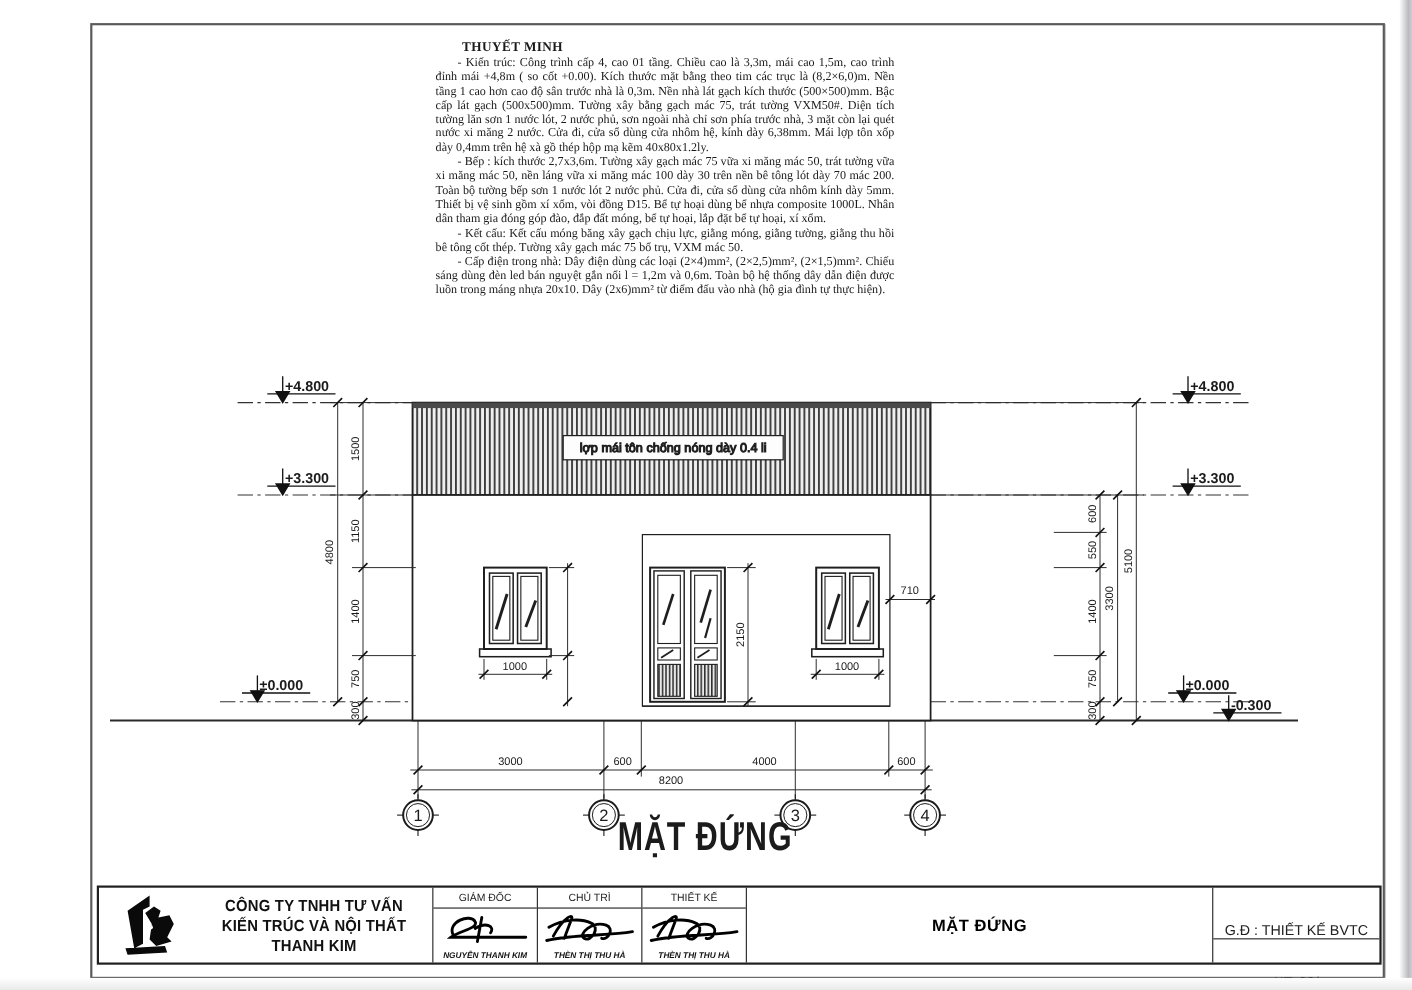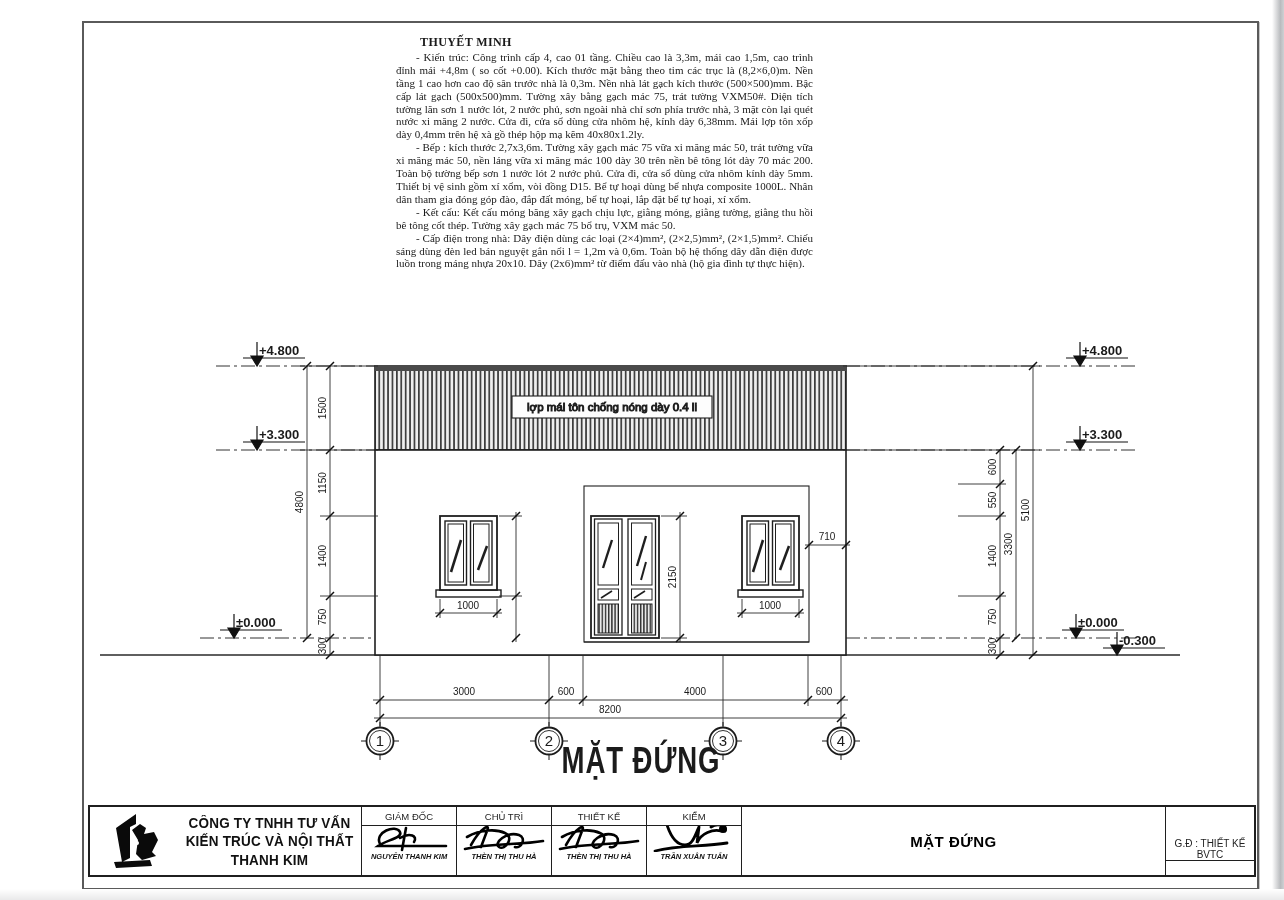--- a/index.html
+++ b/index.html
@@ -22,35 +22,35 @@
   
   .drawing{position:absolute;left:0;top:0;}
   svg text{font-family:"Liberation Sans",sans-serif;fill:#1b1b1b;}
   .dim{font-size:10px;}
   .lvl{font-size:13px;font-weight:bold;}
   .gridnum{font-size:15px;}
   
   .tblock{position:absolute;left:88px;top:805px;width:1168px;height:72px;
     border:2px solid #1f1f1f;display:flex;box-sizing:border-box;background:#fff;}
   .tb-cell{border-right:1.5px solid #1f1f1f;box-sizing:border-box;height:100%;}
-  .tb-logo{width:272px;display:flex;align-items:center;}
+  .tb-logo{width:304px;display:flex;align-items:center;}
   .tb-company{flex:1;text-align:center;font-weight:bold;font-size:13.5px;line-height:17px;
     transform:scaleY(1.08);letter-spacing:.2px;color:#111;}
   .tb-sig{width:95px;display:flex;flex-direction:column;}
   .tb-sig .role{font-size:9.5px;text-align:center;padding:4px 0 3px;border-bottom:1.2px solid #1f1f1f;color:#222;}
   .tb-sig .sig{flex:1;display:flex;align-items:center;justify-content:center;overflow:hidden;}
-  .tb-sig .name{font-size:7.5px;font-weight:bold;font-style:italic;text-align:center;padding-bottom:14px;color:#111;white-space:nowrap;}
+  .tb-sig .name{font-size:7.5px;font-weight:bold;font-style:italic;text-align:center;padding-bottom:2px;color:#111;white-space:nowrap;}
   .tb-project{width:424px;display:flex;flex-direction:column;}
   .tb-project .proj{flex:1.05;display:flex;align-items:center;justify-content:center;
     font-weight:bold;font-size:13.5px;border-bottom:1.5px solid #1f1f1f;text-align:center;
     transform-origin:center;letter-spacing:.1px;padding:0 4px;}
   .tb-project .sheet{flex:1;display:flex;align-items:center;justify-content:center;
     font-weight:bold;font-size:15px;letter-spacing:.5px;}
   .tb-right{flex:1;display:flex;flex-direction:column;border-right:none;}
-  .tb-right .r{display:flex;align-items:center;justify-content:center;font-size:10px;color:#222;
+  .tb-right .r{display:flex;align-items:center;justify-content:center;font-size:13px;color:#222;
     border-bottom:1.2px solid #1f1f1f;flex:1;text-align:center;margin-top:31px;}
   .tb-right .r:last-child{border-bottom:none;flex-direction:row;line-height:11px;}
 </style>
 </head>
 <body>
 
 <div class="sheet-frame"></div>
 
 <div class="notes">
   <h3>THUYẾT MINH</h3>
@@ -347,30 +347,20 @@
   <div class="tb-cell tb-sig">
     <div class="role">THIẾT KẾ</div>
     <div class="sig">
         <svg width="86" height="36" viewBox="0 0 86 36">
       <path d="M10,24 C20,6 30,2 26,10 L20,26 M6,16 C20,8 36,8 44,12 C54,16 44,30 38,26 C32,22 46,10 58,14 C66,17 60,28 54,26 M4,28 C30,22 60,24 82,20" stroke="#000" stroke-width="2.6" fill="none" stroke-linecap="round"></path>
     </svg>
       </div>
     <div class="name">THÈN THỊ THU HÀ</div>
   </div>
 
-  <div class="tb-cell tb-sig">
-    <div class="role">KIỂM</div>
-    <div class="sig">
-        <svg width="86" height="36" viewBox="0 0 86 36">
-      <path d="M16,4 C20,16 26,24 34,24 C42,24 44,14 48,6 M48,6 L46,22 C50,12 62,8 70,10 M60,6 C66,2 76,4 74,10 M4,30 C28,24 52,26 76,22" stroke="#000" stroke-width="2.8" fill="none" stroke-linecap="round"></path>
-      <circle cx="72" cy="8" r="4" fill="#000"></circle>
-    </svg>
-      </div>
-    <div class="name">TRẦN XUÂN TUẤN</div>
-  </div>
 
   <div class="tb-cell tb-project">
     <div class="sheet">MẶT ĐỨNG</div>
   </div>
 
   <div class="tb-cell tb-right">
     <div class="r">G.Đ : THIẾT KẾ BVTC</div>
     <div class="r">KT: 03/</div>
     <div class="r">
       <span>HOÀN THÀNH</span>

